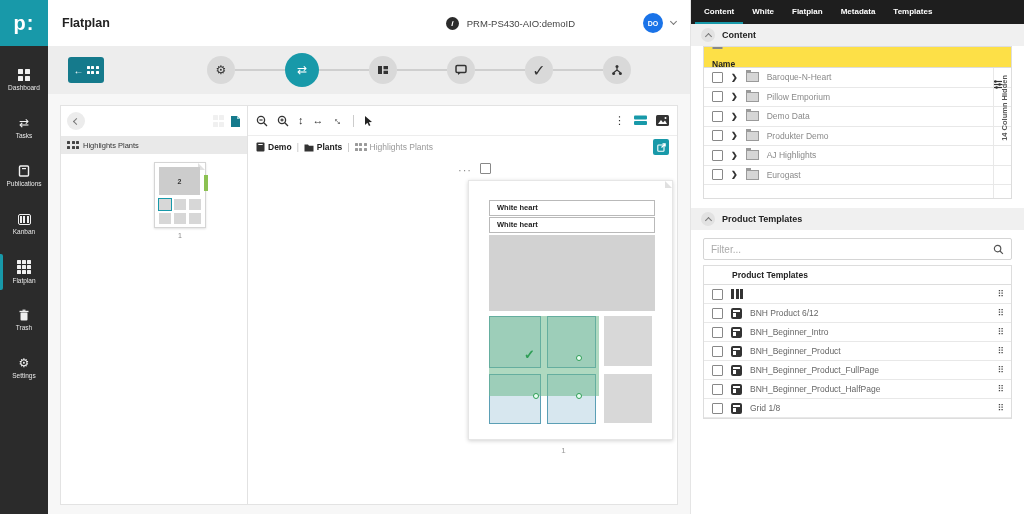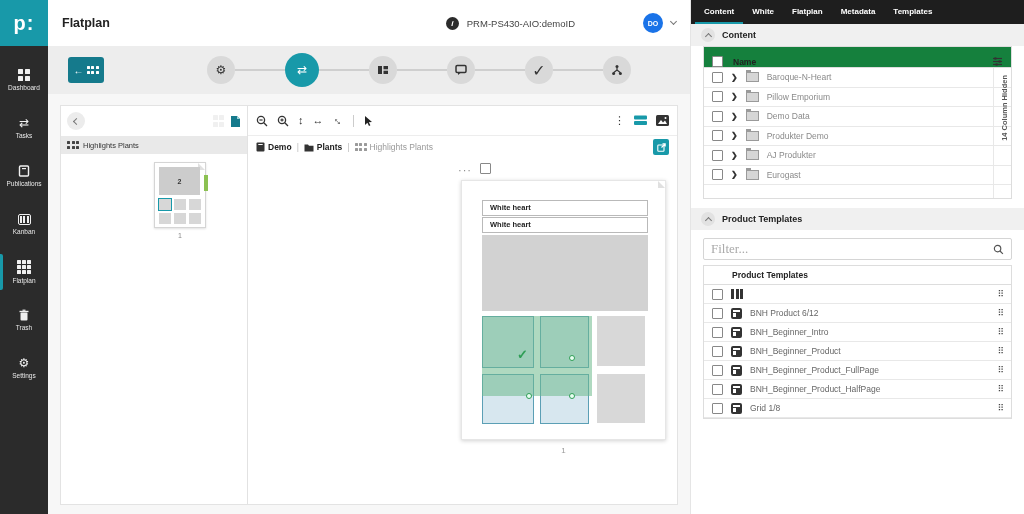--- a/index.html
+++ b/index.html
@@ -78,21 +78,21 @@
   .crumbs { height:22px; display:flex; align-items:center; gap:5px; padding:0 8px; font-size:8.5px; }
   .crumb { display:flex; align-items:center; gap:3px; font-weight:700; color:#222; cursor:pointer; }
   .crumb.muted { color:#9a9a9a; font-weight:400; }
   .crumb-sep { color:#bbb; }
   .open-btn { margin-left:auto; width:16px; height:16px; background:#1899A9; border-radius:2px; display:flex; align-items:center;
               justify-content:center; cursor:pointer; }
   .canvas-body { flex:1; position:relative; }
   .page-menu { position:absolute; left:210px; top:6px; font-size:11px; color:#888; letter-spacing:1px; cursor:pointer; }
   .page-check { position:absolute; left:232px; top:5px; }
   .checkbox { width:11px; height:11px; border:1.5px solid #888; border-radius:1px; background:#fff; display:inline-block; cursor:pointer; }
-  .big-page { position:absolute; left:213px; top:22px; width:205px; height:260px; background:#fff;
+  .big-page { position:absolute; left:220px; top:22px; width:205px; height:260px; background:#fff;
               box-shadow:0 1px 4px rgba(0,0,0,.18); border:1px solid #e6e6e6; }
   .bp-bar { position:absolute; left:20px; width:166px; height:16px; background:#fff; border:1px solid #b9b9b9;
             font-size:7.5px; font-weight:700; color:#222; line-height:14px; padding-left:7px; }
   .bp-gray { position:absolute; left:20px; top:54px; width:166px; height:76px; background:#d2d2d2; }
   .cell { position:absolute; background:rgba(176,208,224,.5); border:1px solid #5b9fb5; }
   .gray-sq { position:absolute; background:#d8d8d8; }
   .green-ov { position:absolute; left:20px; top:135px; width:110px; height:80px; background:rgba(110,185,140,.55); }
   .ov-check { position:absolute; left:55px; top:166px; color:#2f9e56; font-size:13px; font-weight:700; }
   .handle { position:absolute; width:6px; height:6px; border-radius:50%; background:#eafff3; border:1px solid #2f9e56; }
   .bp-num { position:absolute; left:213px; top:288px; width:205px; text-align:center; font-size:8px; color:#999; }
@@ -113,34 +113,34 @@
   .search-block { padding:7px 12px 8px 12px; }
   .search-label { font-size:8.5px; font-weight:700; color:#222; margin-bottom:4px; }
   .req { color:#d23; }
   .search-row { display:flex; align-items:center; gap:7px; }
   .select { flex:1; height:24px; border:1px solid #c9c9c9; border-radius:3px; display:flex; align-items:center; padding:0 8px;
             font-size:8.5px; color:#555; cursor:pointer; }
   .select .caret { margin-left:auto; color:#777; font-size:7px; }
   .search-btn { width:24px; height:24px; background:#1899A9; border:none; border-radius:3px; display:flex; align-items:center;
                 justify-content:center; cursor:pointer; }
   .tree-table { margin:0 12px; border:1px solid #ddd; position:relative; }
-  .tt-header { height:21px; display:flex; align-items:flex-end; gap:10px; padding:0 8px; border-bottom:1px solid #ddd; background:#15803d; }
+  .tt-header { height:21px; display:flex; align-items:flex-start; gap:10px; padding:0 8px; border-bottom:1px solid #ddd; background:#fde047;flex-direction:column; }
   .tt-header .hdr-label { font-size:8.5px; font-weight:700; color:#222; }
   .tt-rail-ic { margin-left:auto; cursor:pointer; }
   .tt-row { height:19.5px; display:flex; align-items:center; gap:8px; padding:0 8px; border-bottom:1px solid #e8e8e8;
             font-size:8.5px; color:#8a8a8a; cursor:pointer; }
   .tt-row .expander { font-size:8px; color:#333; font-weight:700; cursor:pointer; }
   .tt-row:last-of-type { border-bottom:1px solid #e8e8e8; }
   .tt-footer { height:13px; }
   .vlabel { position:absolute; right:2px; top:28px; writing-mode:vertical-rl; transform:rotate(180deg);
             font-size:7.5px; font-weight:700; color:#555; }
   .rail-line { position:absolute; right:17px; top:21px; bottom:0; width:1px; background:#e8e8e8; }
   .gap10 { height:9px; }
   .filter-wrap { margin:8px 12px 5px 12px; height:22px; border:1px solid #d5d5d5; border-radius:2px; display:flex; align-items:center; padding:0 7px; }
-  .filter-input { border:none; outline:none; flex:1; font-size:13px; color:#555; font-family:Liberation Serif, serif; background:transparent; }
+  .filter-input { border:none; outline:none; flex:1; font-size:10px; color:#555; font-family:Liberation Sans, sans-serif; background:transparent; }
   .filter-input::placeholder { color:#aaa; }
   .pt-table { margin:0 12px; border:1px solid #ddd; }
   .pt-header { height:19px; display:flex; align-items:center; padding:0 8px; border-bottom:1px solid #ddd; }
   .pt-header .cbspace { width:20px; }
   .pt-header .hdr-label { font-size:8.5px; font-weight:700; color:#222; }
   .pt-row { height:19px; display:flex; align-items:center; gap:8px; padding:0 8px; border-bottom:1px solid #e8e8e8;
             font-size:8.5px; color:#666; cursor:pointer; }
   .pt-row .drag { margin-left:auto; font-size:9px; color:#444; cursor:grab; letter-spacing:-1px; }
   .tmpl-ic { width:11px; height:11px; background:#333; border-radius:2px; position:relative; flex-shrink:0; }
   .tmpl-ic::after { content:""; position:absolute; left:2px; top:2px; right:2px; height:2px; background:#fff; }
@@ -508,21 +508,21 @@
     <div class="tt-row">
       <span class="checkbox"></span>
       <span class="expander">❯</span>
       <span class="folder-ic"></span>
       <span>Produkter Demo</span>
     </div>
     <div class="tt-row">
       <span class="checkbox"></span>
       <span class="expander">❯</span>
       <span class="folder-ic"></span>
-      <span>AJ Produkter</span>
+      <span>AJ Highlights</span>
     </div>
     <div class="tt-row">
       <span class="checkbox"></span>
       <span class="expander">❯</span>
       <span class="folder-ic"></span>
       <span>Eurogast</span>
     </div>
     <div class="tt-footer"></div>
   </div>
 

